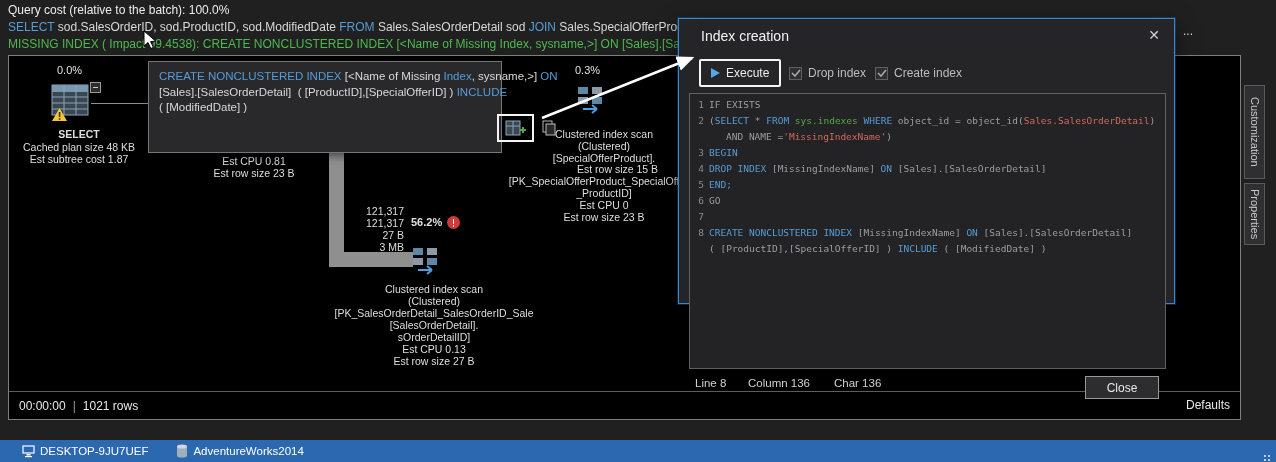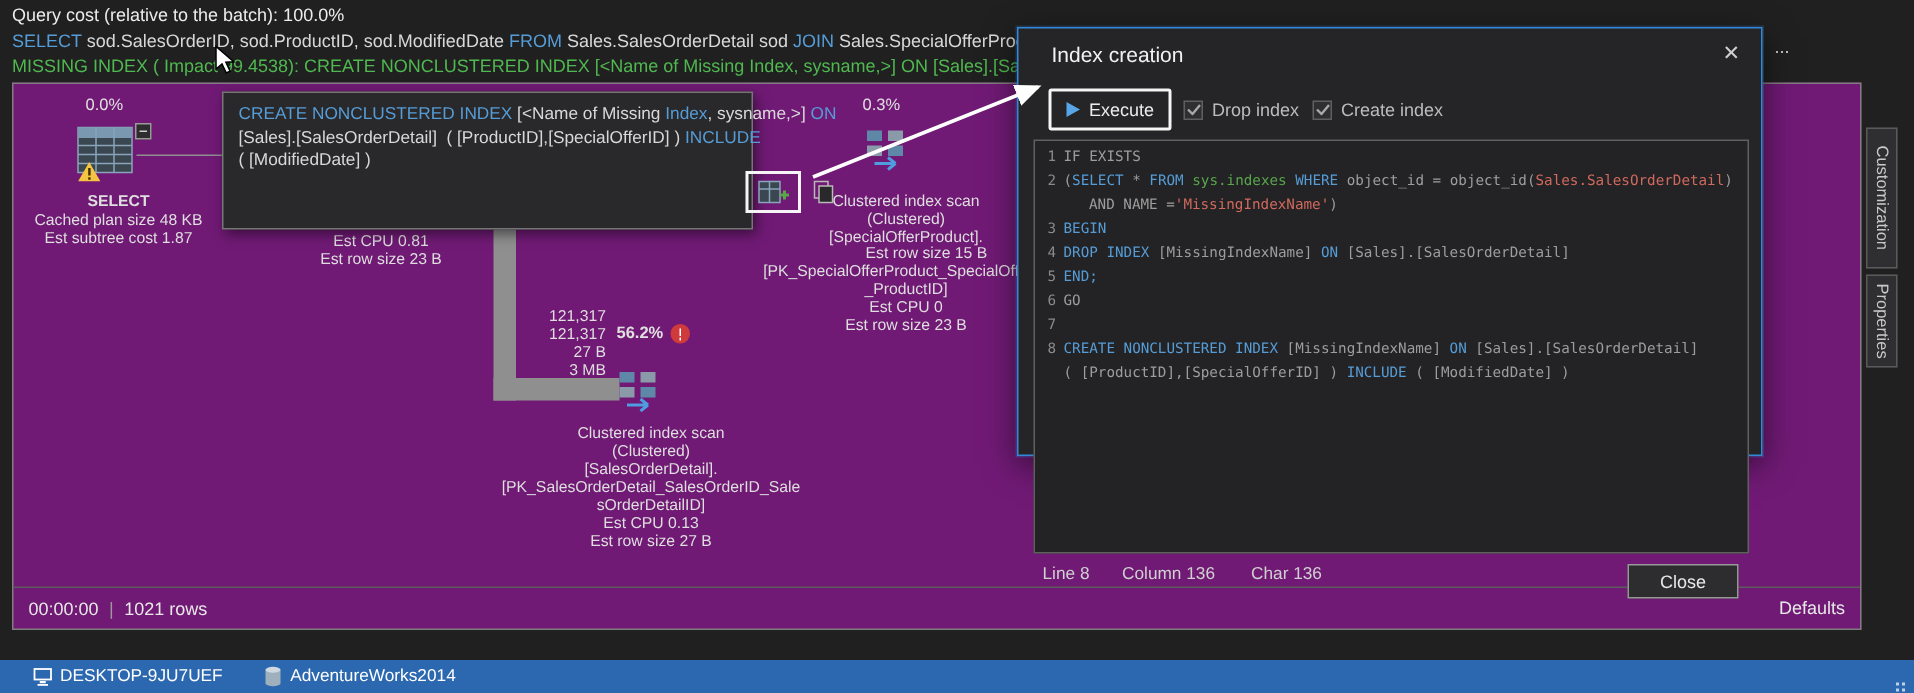--- a/index.html
+++ b/index.html
@@ -9,21 +9,21 @@
   .abs { position:absolute; }
   .tok { white-space:pre; }
   .tk-k { color:#569cd6; } .tk-p { color:#d8d8d8; } .tk-g { color:#9d9d9d; }
   .tk-s { color:#d0695e; } .tk-grn { color:#57a64a; }
 
   
   .hdr { left:8px; font-size:12px; color:#ececec; }
   #missing-line { color:#4fb84f; }
 
   
-  #plan { left:8px; top:55px; width:1233px; height:365px; background:#701a75; border:1px solid #7e7e7e; }
+  #plan { left:8px; top:55px; width:1233px; height:365px; background:#000000; border:1px solid #7e7e7e; }
   .pct { font-size:11px; color:#e0e0e0; }
   .cap { font-size:10.5px; line-height:12px; text-align:center; color:#dedede; }
   .capl { font-size:10.5px; line-height:12px; color:#dedede; }
   .statnum { font-size:10.5px; line-height:12px; text-align:right; color:#dedede; }
   .edge { background:#8f8f8f; }
   .minus-box { width:11px; height:11px; background:#2d2d30; border:1px solid #9a9a9a;
                display:flex; align-items:center; justify-content:center; }
   .minus-bar { width:5px; height:1px; background:#cccccc; }
   .red-dot { width:13px; height:13px; border-radius:50%; background:#cf3b3b; position:relative; }
   .red-dot i { position:absolute; left:5.6px; top:2.5px; width:1.8px; height:5.5px; background:#fff; }
@@ -161,22 +161,22 @@
         <rect x="3" y="3" width="10" height="7" fill="#5f87a8"></rect>
         <rect x="17" y="3" width="10" height="7" fill="#8a9aa8"></rect>
         <rect x="3" y="13" width="10" height="7" fill="#8a9aa8"></rect>
         <rect x="17" y="13" width="10" height="7" fill="#5f87a8"></rect>
         <path d="M8 25 h14 M22 25 l-5 -4 M22 25 l-5 4" stroke="#4f9ce0" stroke-width="2" fill="none"></path>
       </svg>
     </div>
     <div class="abs cap" style="left:315px;top:227px;width:220px">
         <div>Clustered index scan</div>
         <div>(Clustered)</div>
+        <div>[PK_SalesOrderDetail_SalesOrderID_Sale</div>
         <div>[SalesOrderDetail].</div>
-        <div>[PK_SalesOrderDetail_SalesOrderID_Sale</div>
         <div>sOrderDetailID]</div>
         <div>Est CPU 0.13</div>
         <div>Est row size 27 B</div>
       </div>
 
     <div id="plan-footer">
       <span>00:00:00</span>
       <span id="footer-sep">|</span>
       <span>1021 rows</span>
       <span id="defaults-btn">Defaults</span>

